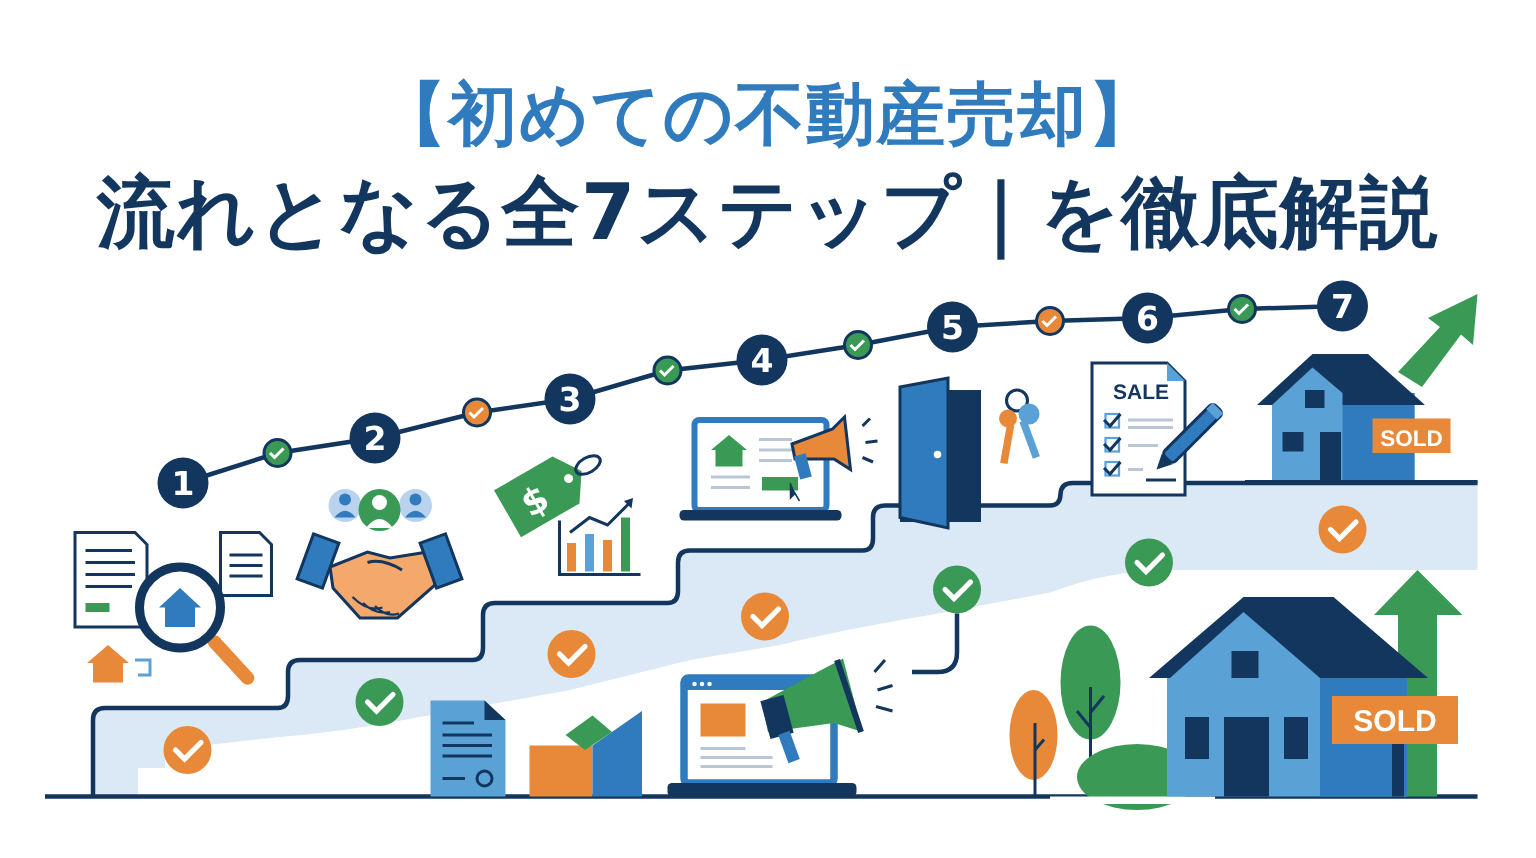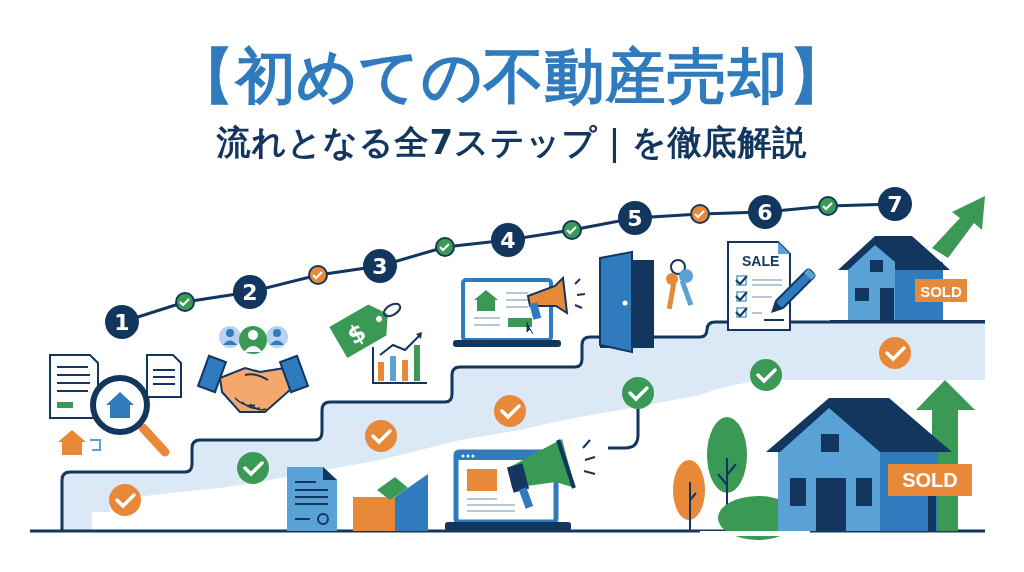--- a/index.html
+++ b/index.html
@@ -1,18 +1,18 @@
 <!DOCTYPE html>
 <html><head>
 <meta charset="utf-8">
 <style>
   html,body{margin:0;padding:0;background:#ffffff;}
   body{width:1024px;height:572px;overflow:hidden;position:relative;font-family:"DejaVu Sans","Liberation Sans",sans-serif;}
-  .title1{position:absolute;left:0;top:46px;width:1024px;text-align:center;font-size:60px;font-weight:bold;color:#2f7bbd;letter-spacing:1px;line-height:60px;}
-  .title2{position:absolute;left:0;top:112px;width:1024px;text-align:center;font-size:34px;font-weight:bold;color:#13365f;letter-spacing:1px;line-height:60px;}
+  .title1{position:absolute;left:0;top:46px;width:1024px;text-align:center;font-size:46px;font-weight:bold;color:#2f7bbd;letter-spacing:1px;line-height:60px;}
+  .title2{position:absolute;left:0;top:112px;width:1024px;text-align:center;font-size:52px;font-weight:bold;color:#13365f;letter-spacing:1px;line-height:60px;}
   svg.art{position:absolute;left:0;top:0;}
   .numtxt{font-family:"DejaVu Sans","Liberation Sans",sans-serif;font-weight:bold;font-size:22px;fill:#ffffff;}
   .sold{font-family:"Liberation Sans","DejaVu Sans",sans-serif;font-weight:bold;fill:#ffffff;}
   .sale{font-family:"Liberation Sans","DejaVu Sans",sans-serif;font-weight:bold;fill:#13365f;font-size:14px;}
 </style>
 </head>
 <body>
 
 <div class="title1">【初めての不動産売却】</div>
 <div class="title2">流れとなる全7ステップ｜を徹底解説</div>

